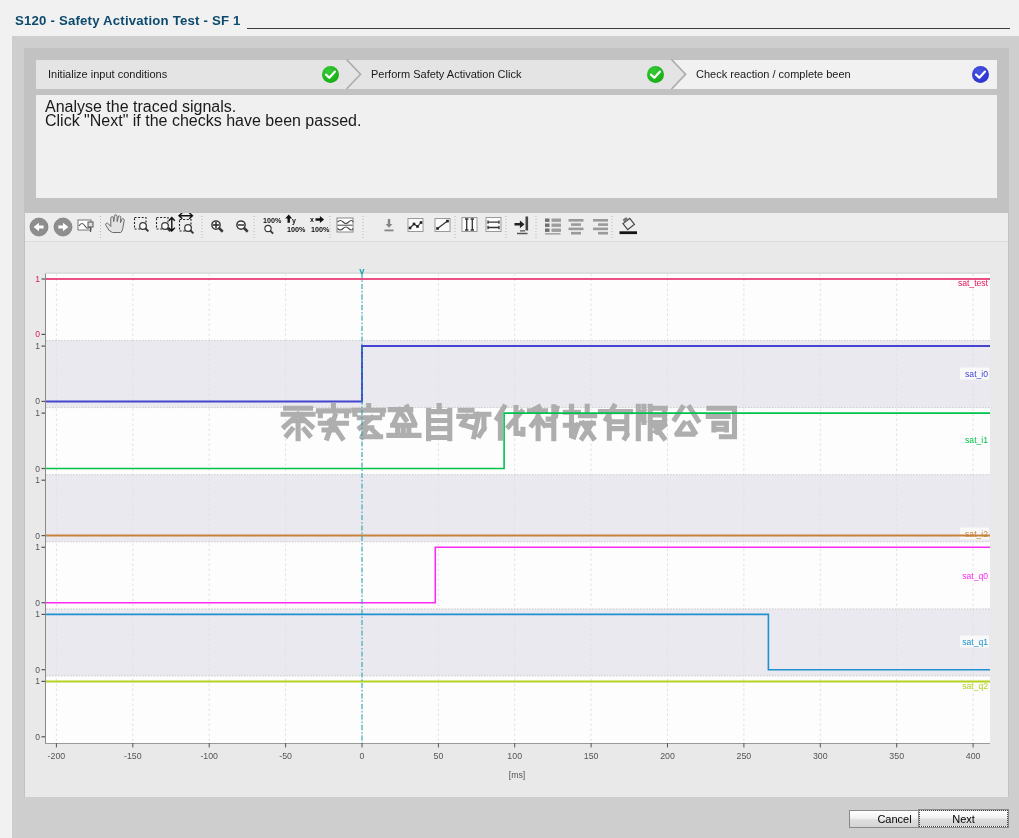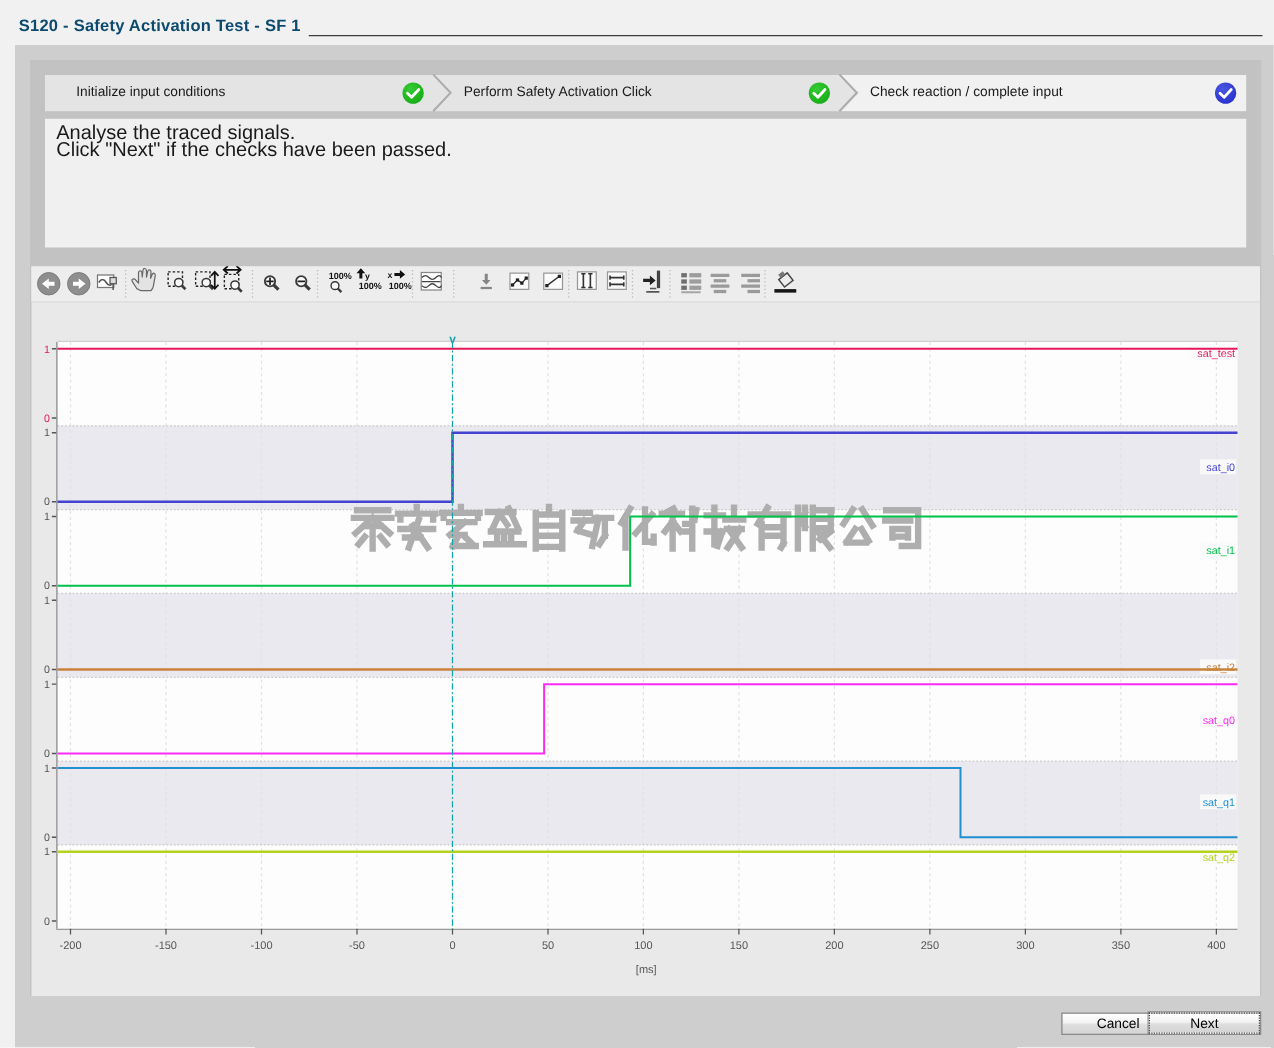--- a/index.html
+++ b/index.html
@@ -37,23 +37,23 @@
 <div id="title" class="abs">S120 - Safety Activation Test - SF 1</div>
 <div id="titleline" class="abs"></div>
 <div id="stepbar" class="abs"></div>
 <div id="step3bg" class="abs"></div>
 <svg class="abs chev" style="left:343px;width:22px;height:31px" viewBox="0 0 22 31">
  <polyline points="3.5,0.5 17.5,15.2 3.5,30" fill="none" stroke="#ababab" stroke-width="1.6"></polyline>
 </svg>
 <svg class="abs chev" style="left:668px;width:22px;height:31px" viewBox="0 0 22 31">
  <polyline points="3.5,0.5 17.5,15.2 3.5,30" fill="none" stroke="#ababab" stroke-width="1.6"></polyline>
 </svg>
-<div class="abs steptxt" style="left:61px">Initialize input conditions</div>
+<div class="abs steptxt" style="left:48px">Initialize input conditions</div>
 <div class="abs steptxt" style="left:371px">Perform Safety Activation Click</div>
-<div class="abs steptxt" style="left:696px">Check reaction / complete input</div>
+<div class="abs steptxt" style="left:696px">Check reaction / complete been</div>
 <div class="abs ck" style="left:322px;background:radial-gradient(circle at 38% 30%,#35cb35,#0da40d)">
  <svg width="17" height="17">
       <path d="M4 8.6 L7.3 11.8 L13 5.6" fill="none" stroke="#fff" stroke-width="2.2" stroke-linecap="round" stroke-linejoin="round"></path>
     </svg>
   </div>
 <div class="abs ck" style="left:647px;background:radial-gradient(circle at 38% 30%,#35cb35,#0da40d)">
  <svg width="17" height="17">
       <path d="M4 8.6 L7.3 11.8 L13 5.6" fill="none" stroke="#fff" stroke-width="2.2" stroke-linecap="round" stroke-linejoin="round"></path>
     </svg>
   </div>

